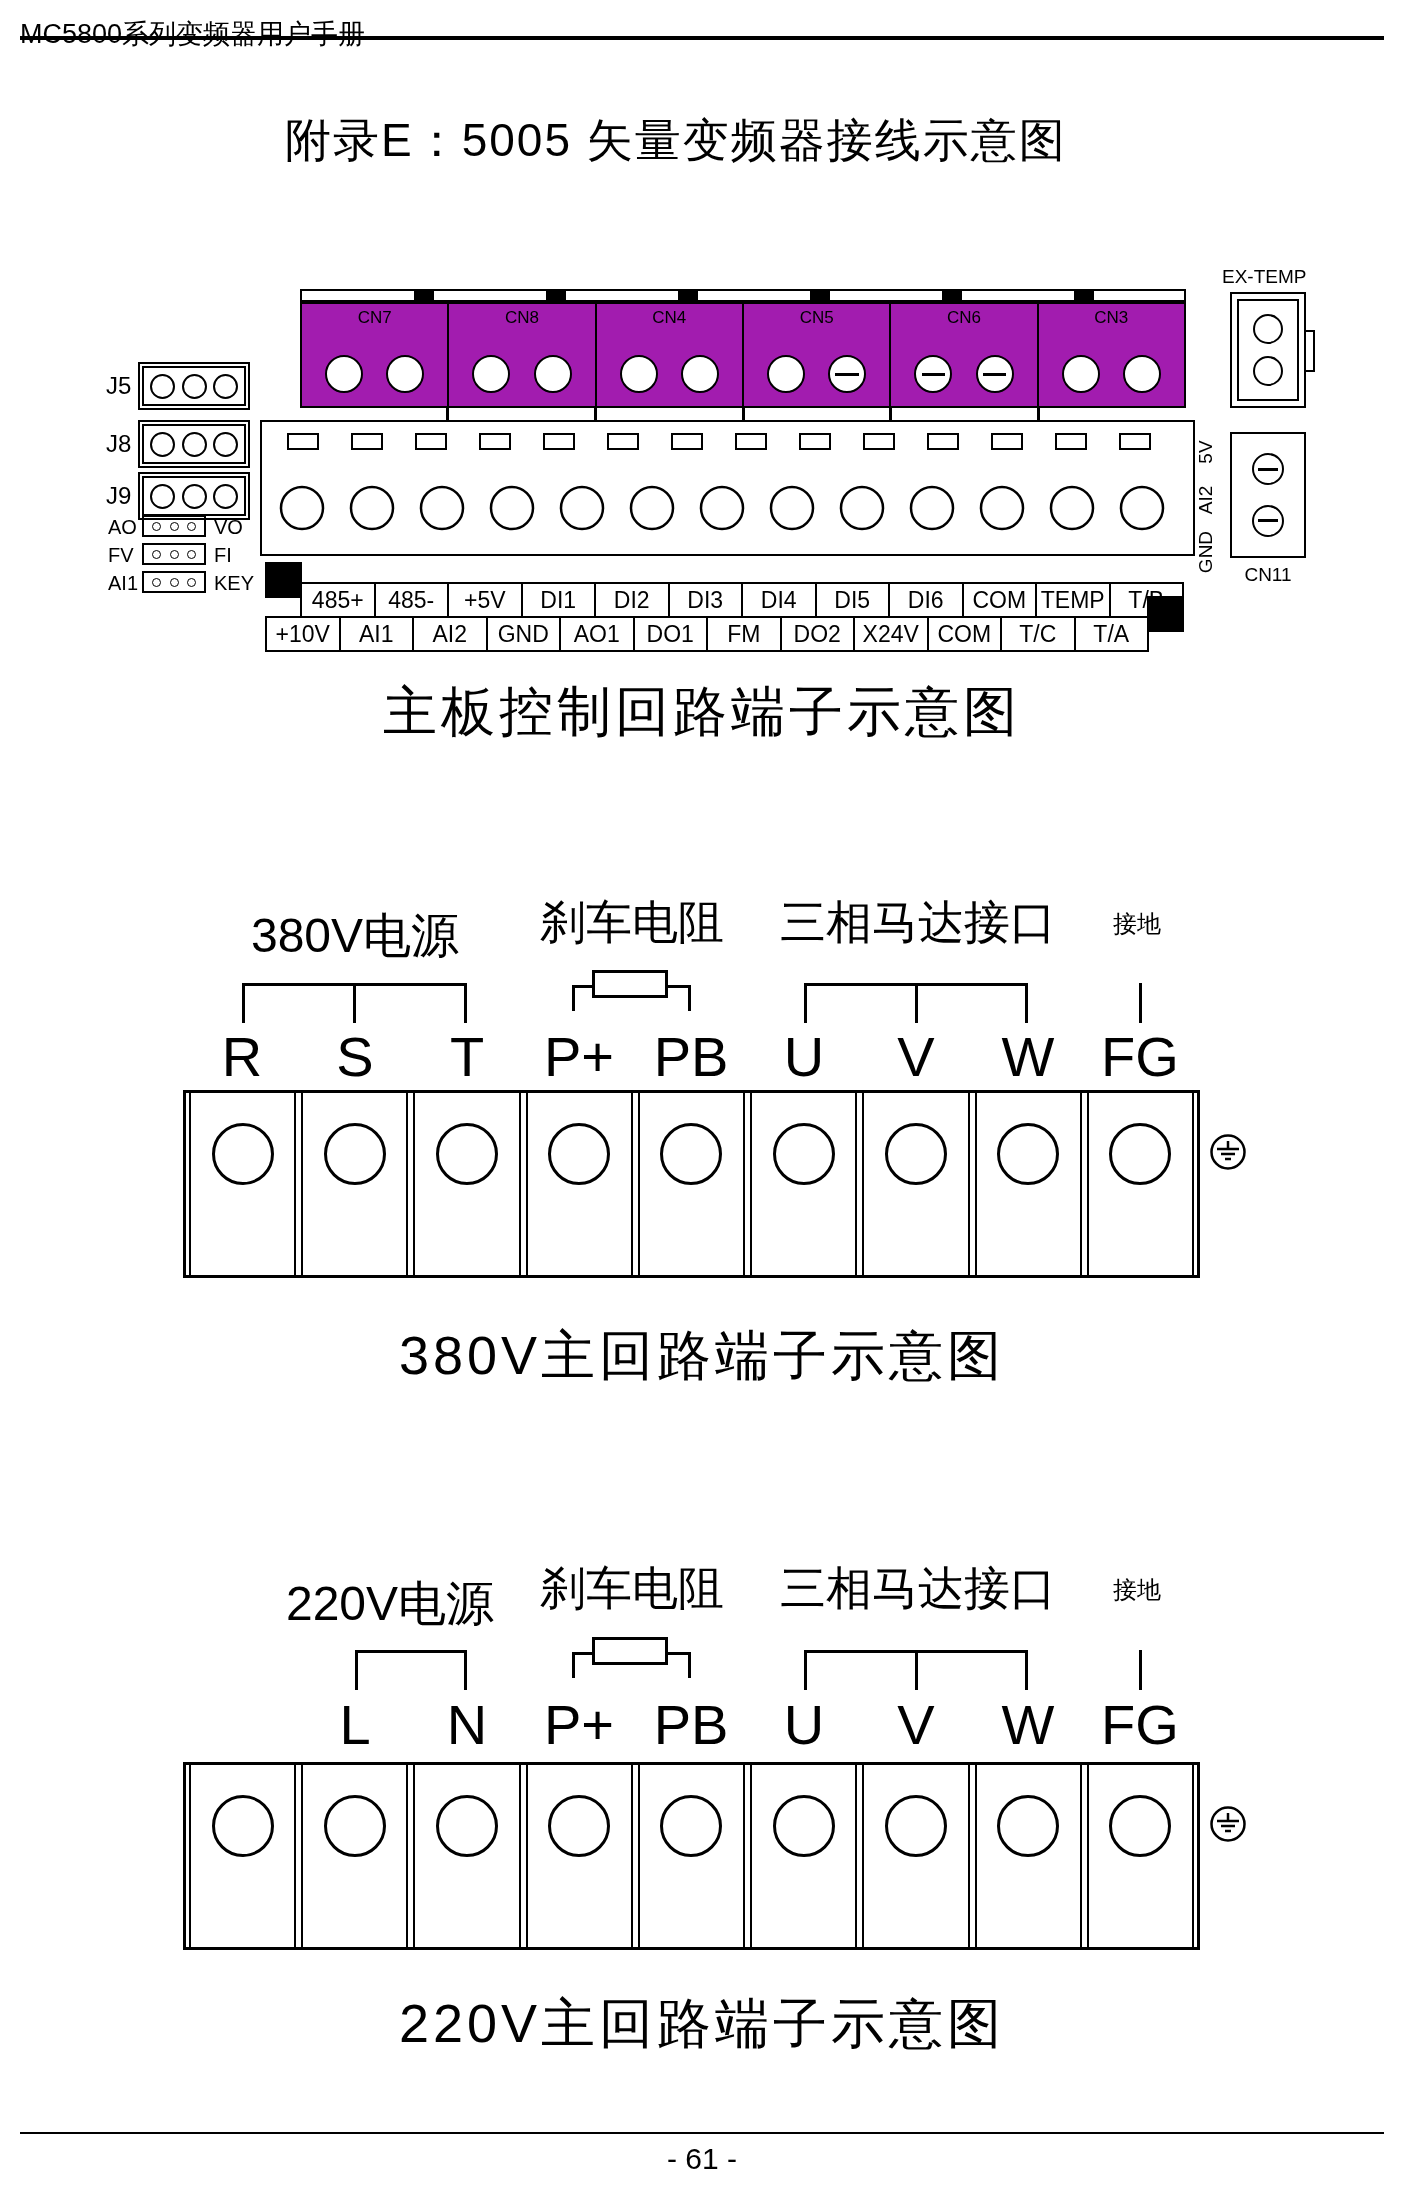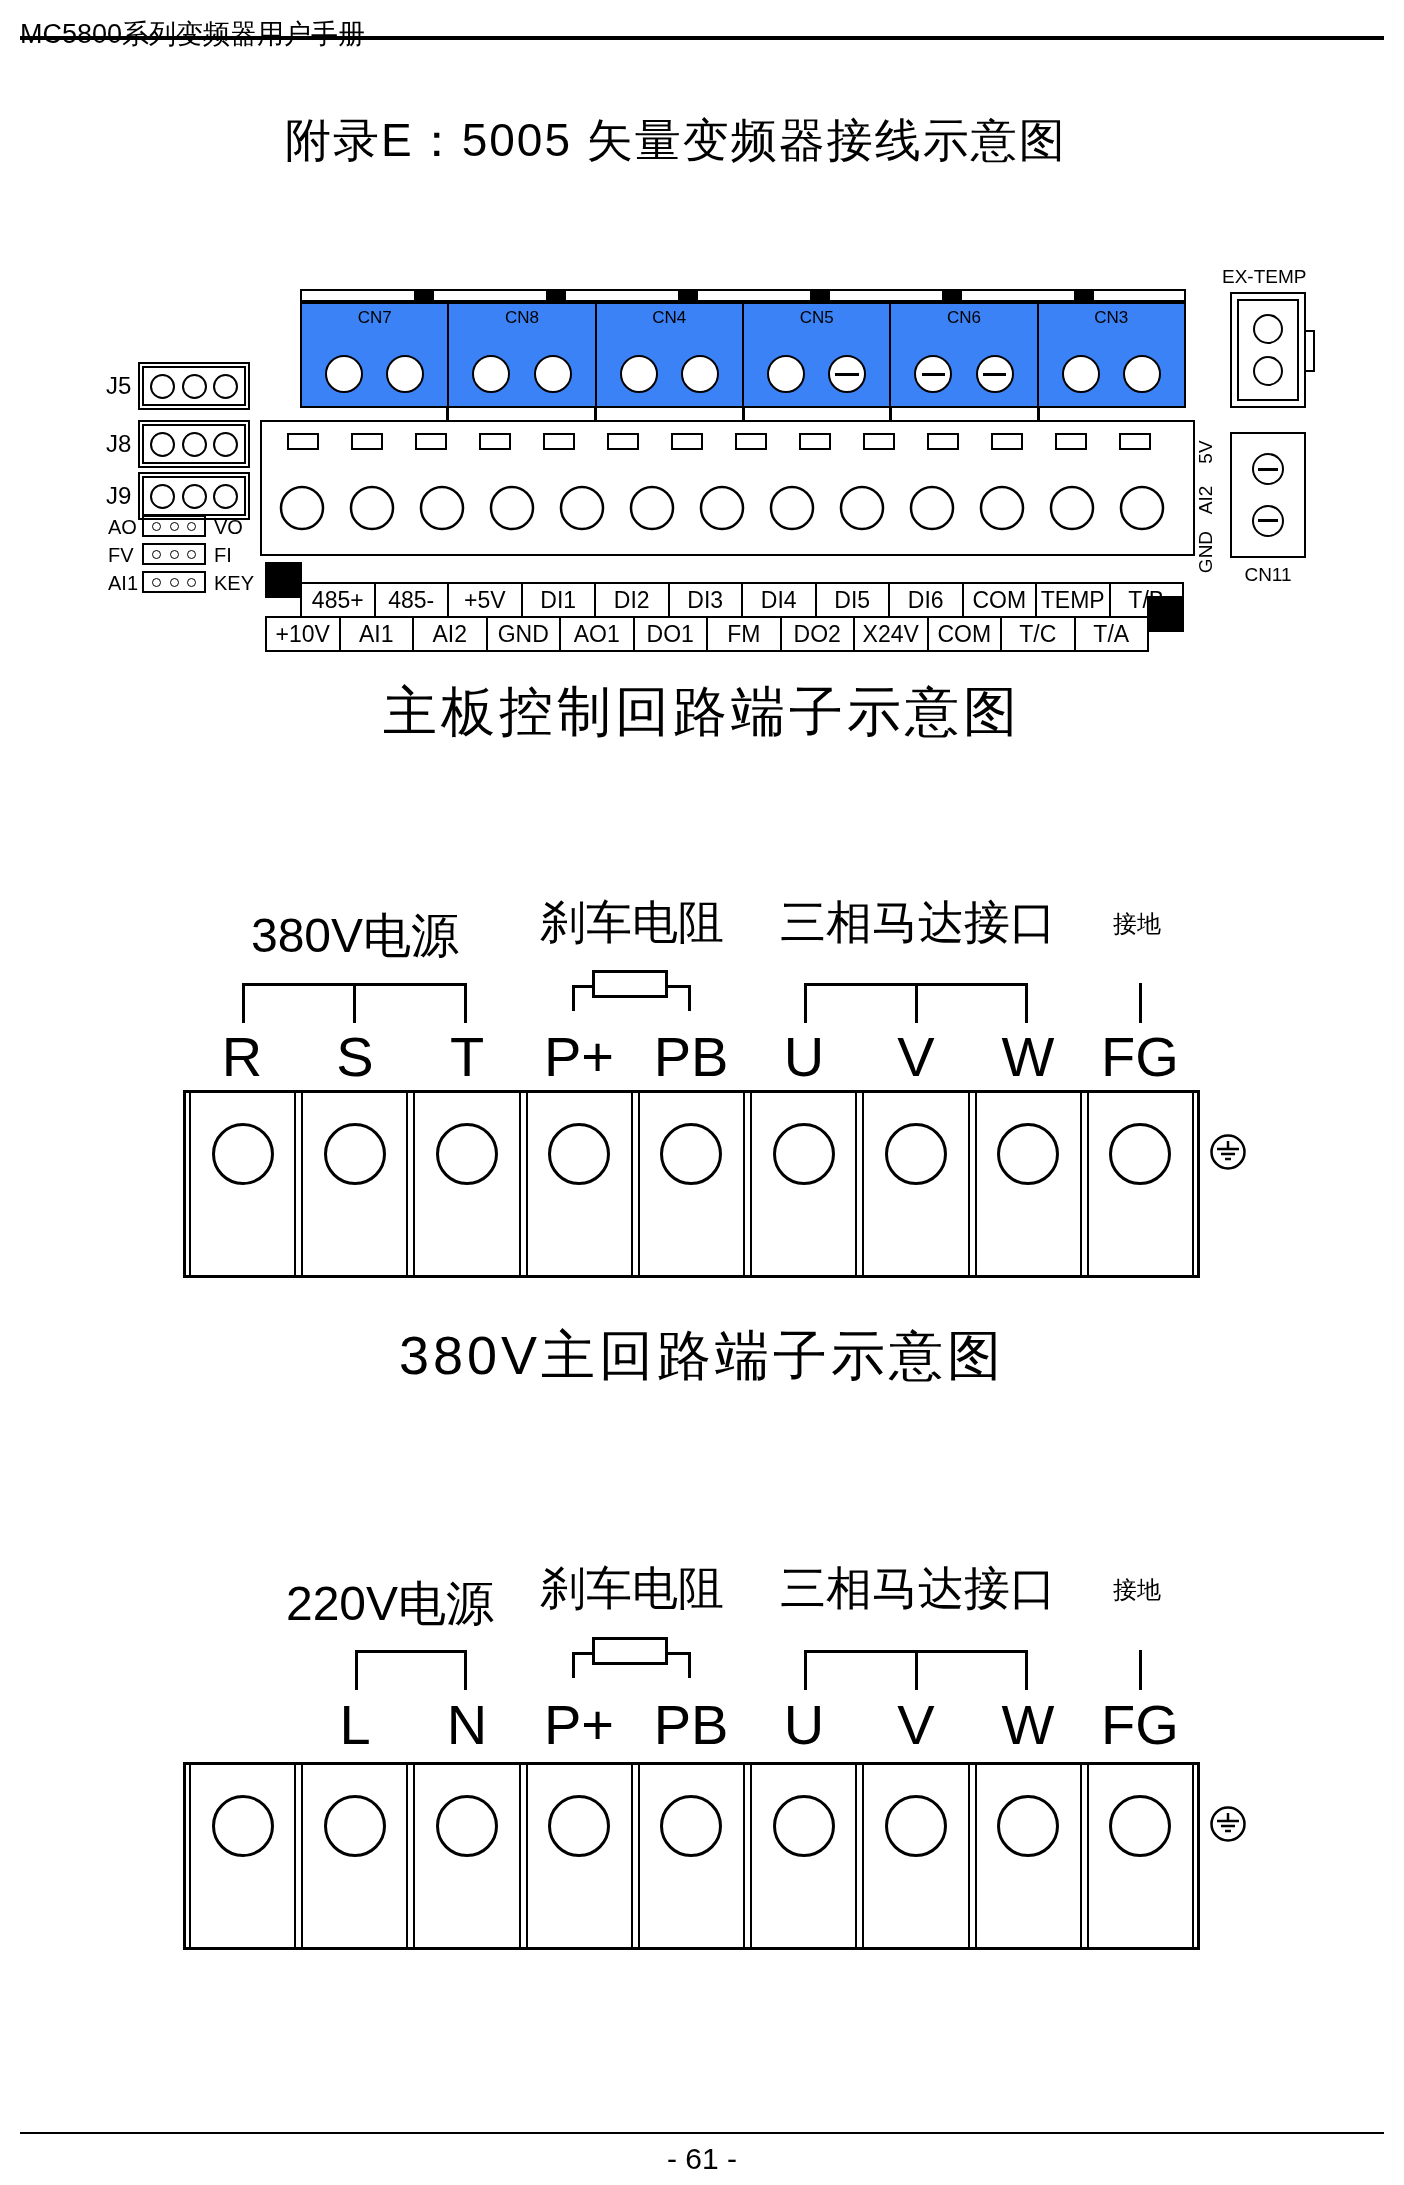--- a/index.html
+++ b/index.html
@@ -11,21 +11,21 @@
 
   .doc-header { font-size:27px; }
   .rule { background:#000; }
   .doc-title { font-size:46px; letter-spacing:2px; white-space:nowrap; }
   .caption { width:100%; text-align:center; font-size:54px; letter-spacing:4px; }
   .page-num { width:100%; text-align:center; font-size:30px; }
 
   
   .rail { width:886px; height:13px; border:2px solid #000;
           background:repeating-linear-gradient(90deg,#fff 0 112px,#000 112px 132px); }
-  .cnband { width:886px; height:106px; border:2.5px solid #000; display:flex; background:#3b82f6; }
+  .cnband { width:886px; height:106px; border:2.5px solid #000; display:flex; background:#a21caf; }
   .cnsec { flex:1; border-right:2.5px solid #000; position:relative; display:flex;
            align-items:flex-end; justify-content:space-evenly; padding-bottom:13px; }
   .cnsec:last-child { border-right:none; }
   .cnlabel { position:absolute; top:4px; left:50%; transform:translateX(-50%); font-size:17px; }
   .ccirc { width:38px; height:38px; border:2.5px solid #000; border-radius:50%; background:#fff; position:relative; }
   .slot::after { content:""; position:absolute; left:15%; top:50%; width:70%; height:3px; margin-top:-1.5px; background:#000; }
   .drop { width:3px; height:12px; background:#000; }
   .midband { width:935px; height:136px; border:2.5px solid #000; background:#fff; }
 
   .jlabel { font-size:24px; }
@@ -365,17 +365,18 @@
       </div>
   </div>
   <svg class="abs" style="left:1208px; top:1804px;" width="40" height="40" viewBox="0 0 40 40">
     <circle cx="20" cy="20" r="16.5" fill="none" stroke="#000" stroke-width="2.5"></circle>
     <line x1="20" y1="9" x2="20" y2="17" stroke="#000" stroke-width="2.5"></line>
     <line x1="9" y1="17" x2="31" y2="17" stroke="#000" stroke-width="2.5"></line>
     <line x1="13" y1="22" x2="27" y2="22" stroke="#000" stroke-width="2.5"></line>
     <line x1="17" y1="27" x2="23" y2="27" stroke="#000" stroke-width="2.5"></line>
   </svg>
 
+  <div class="abs caption" style="left:0; top:1988px;">220V主回路端子示意图</div>
 
   <div class="abs rule" style="left:20px; top:2132px; width:1364px; height:2px;"></div>
   <div class="abs page-num" style="left:0; top:2142px;">- 61 -</div>
 
 </div>
 
 </body></html>

